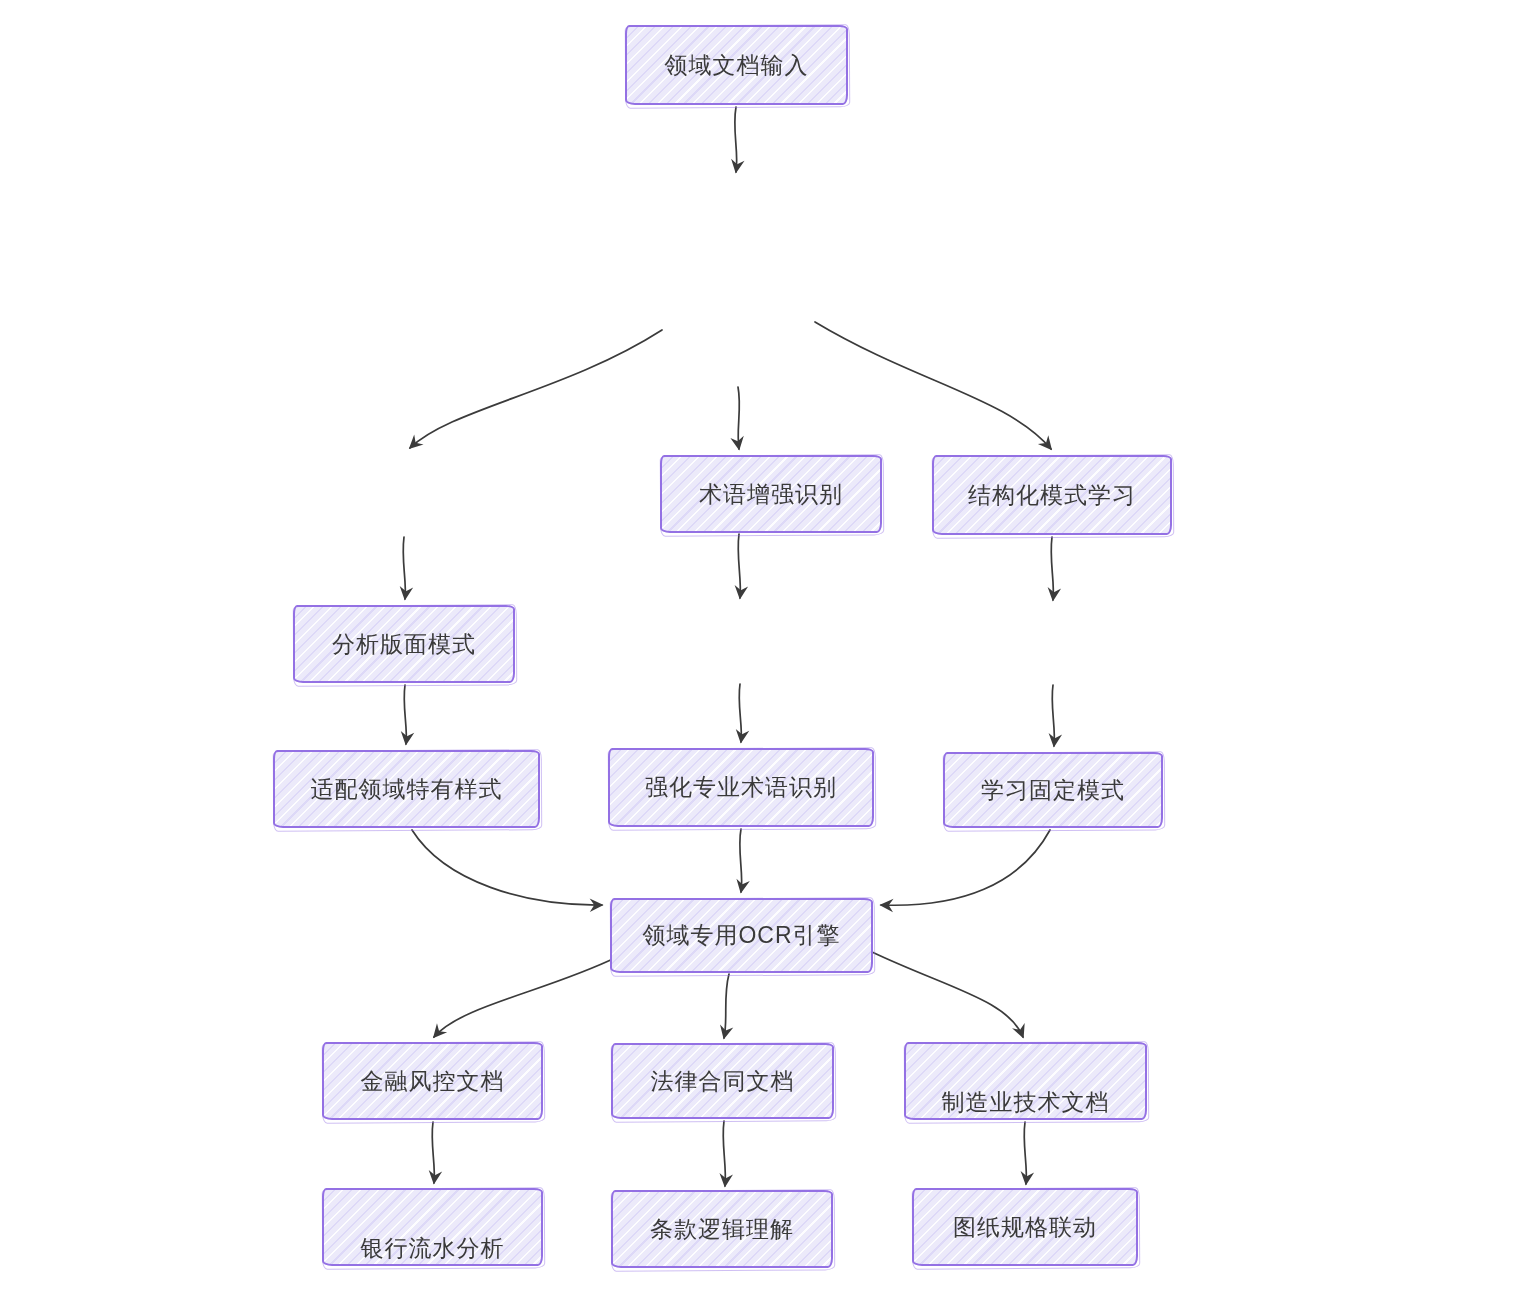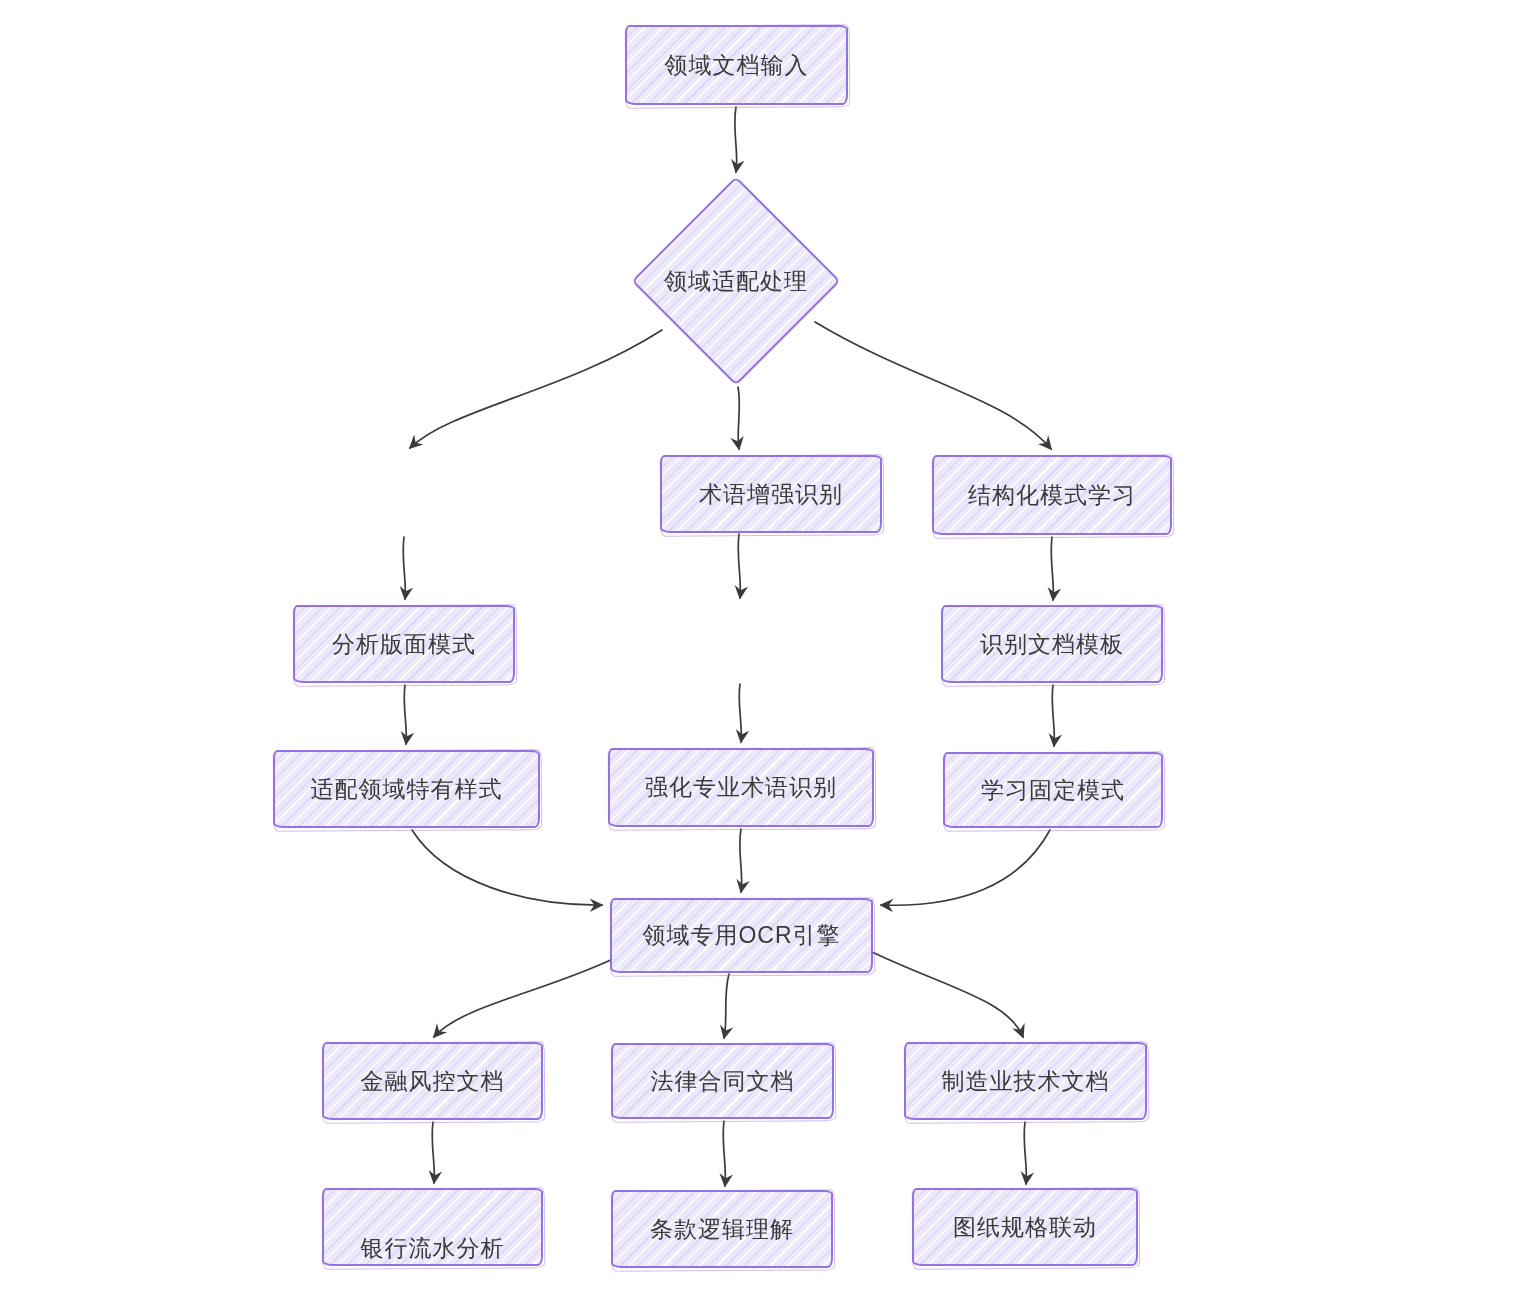--- a/index.html
+++ b/index.html
@@ -111,37 +111,30 @@
     <path class="edge" marker-end="url(#arrow)" d="M872,952 C948,988 1008,1000 1023,1037"></path>
     <path class="edge" marker-end="url(#arrow)" d="M433,1122 C430,1144 436,1166 434,1183"></path>
     <path class="edge" marker-end="url(#arrow)" d="M724,1121 C721,1143 727,1166 725,1186"></path>
     <path class="edge" marker-end="url(#arrow)" d="M1025,1122 C1022,1144 1028,1166 1026,1184"></path>
   </svg>
 
   <div class="node rect" style="left:625px;top:25px;width:223px;height:80px;">
     <span>领域文档输入</span>
   </div>
 
-  <div class="diamond-wrap" style="left:628px;top:173px;width:216px;height:216px;">
-    <div class="diamond-shape" style="left:34px;top:34px;width:148px;height:148px;"></div>
-    <div class="diamond-label" style="left:0;top:0;width:216px;height:216px;">领域适配处理</div>
-  </div>
 
   <div class="node rect" style="left:628px;top:455px;width:222px;height:78px;margin-left:32px;">
     <span>术语增强识别</span>
   </div>
   <div class="node rect" style="left:932px;top:455px;width:240px;height:80px;">
     <span>结构化模式学习</span>
   </div>
 
   <div class="node rect" style="left:293px;top:605px;width:222px;height:78px;">
     <span>分析版面模式</span>
-  </div>
-  <div class="node rect" style="left:941px;top:605px;width:222px;height:78px;">
-    <span>识别文档模板</span>
   </div>
 
   <div class="node rect" style="left:273px;top:750px;width:267px;height:78px;">
     <span>适配领域特有样式</span>
   </div>
   <div class="node rect" style="left:608px;top:748px;width:266px;height:79px;">
     <span>强化专业术语识别</span>
   </div>
   <div class="node rect" style="left:943px;top:752px;width:220px;height:76px;">
     <span>学习固定模式</span>
@@ -150,21 +143,21 @@
   <div class="node rect" style="left:610px;top:898px;width:263px;height:75px;">
     <span>领域专用OCR引擎</span>
   </div>
 
   <div class="node rect" style="left:611px;top:1043px;width:223px;height:76px;">
     <span>法律合同文档</span>
   </div>
   <div class="node rect" style="left:322px;top:1042px;width:221px;height:78px;">
     <span>金融风控文档</span>
   </div>
-  <div class="node rect" style="left:904px;top:1042px;width:243px;height:78px;">
+  <div class="node rect" style="left:904px;top:1042px;width:243px;height:78px;align-items:flex-end;">
     <span>制造业技术文档</span>
   </div>
 
   <div class="node rect" style="left:322px;top:1188px;width:221px;height:78px;align-items:flex-end;">
     <span>银行流水分析</span>
   </div>
   <div class="node rect" style="left:611px;top:1190px;width:222px;height:78px;">
     <span>条款逻辑理解</span>
   </div>
   <div class="node rect" style="left:912px;top:1188px;width:226px;height:78px;">

